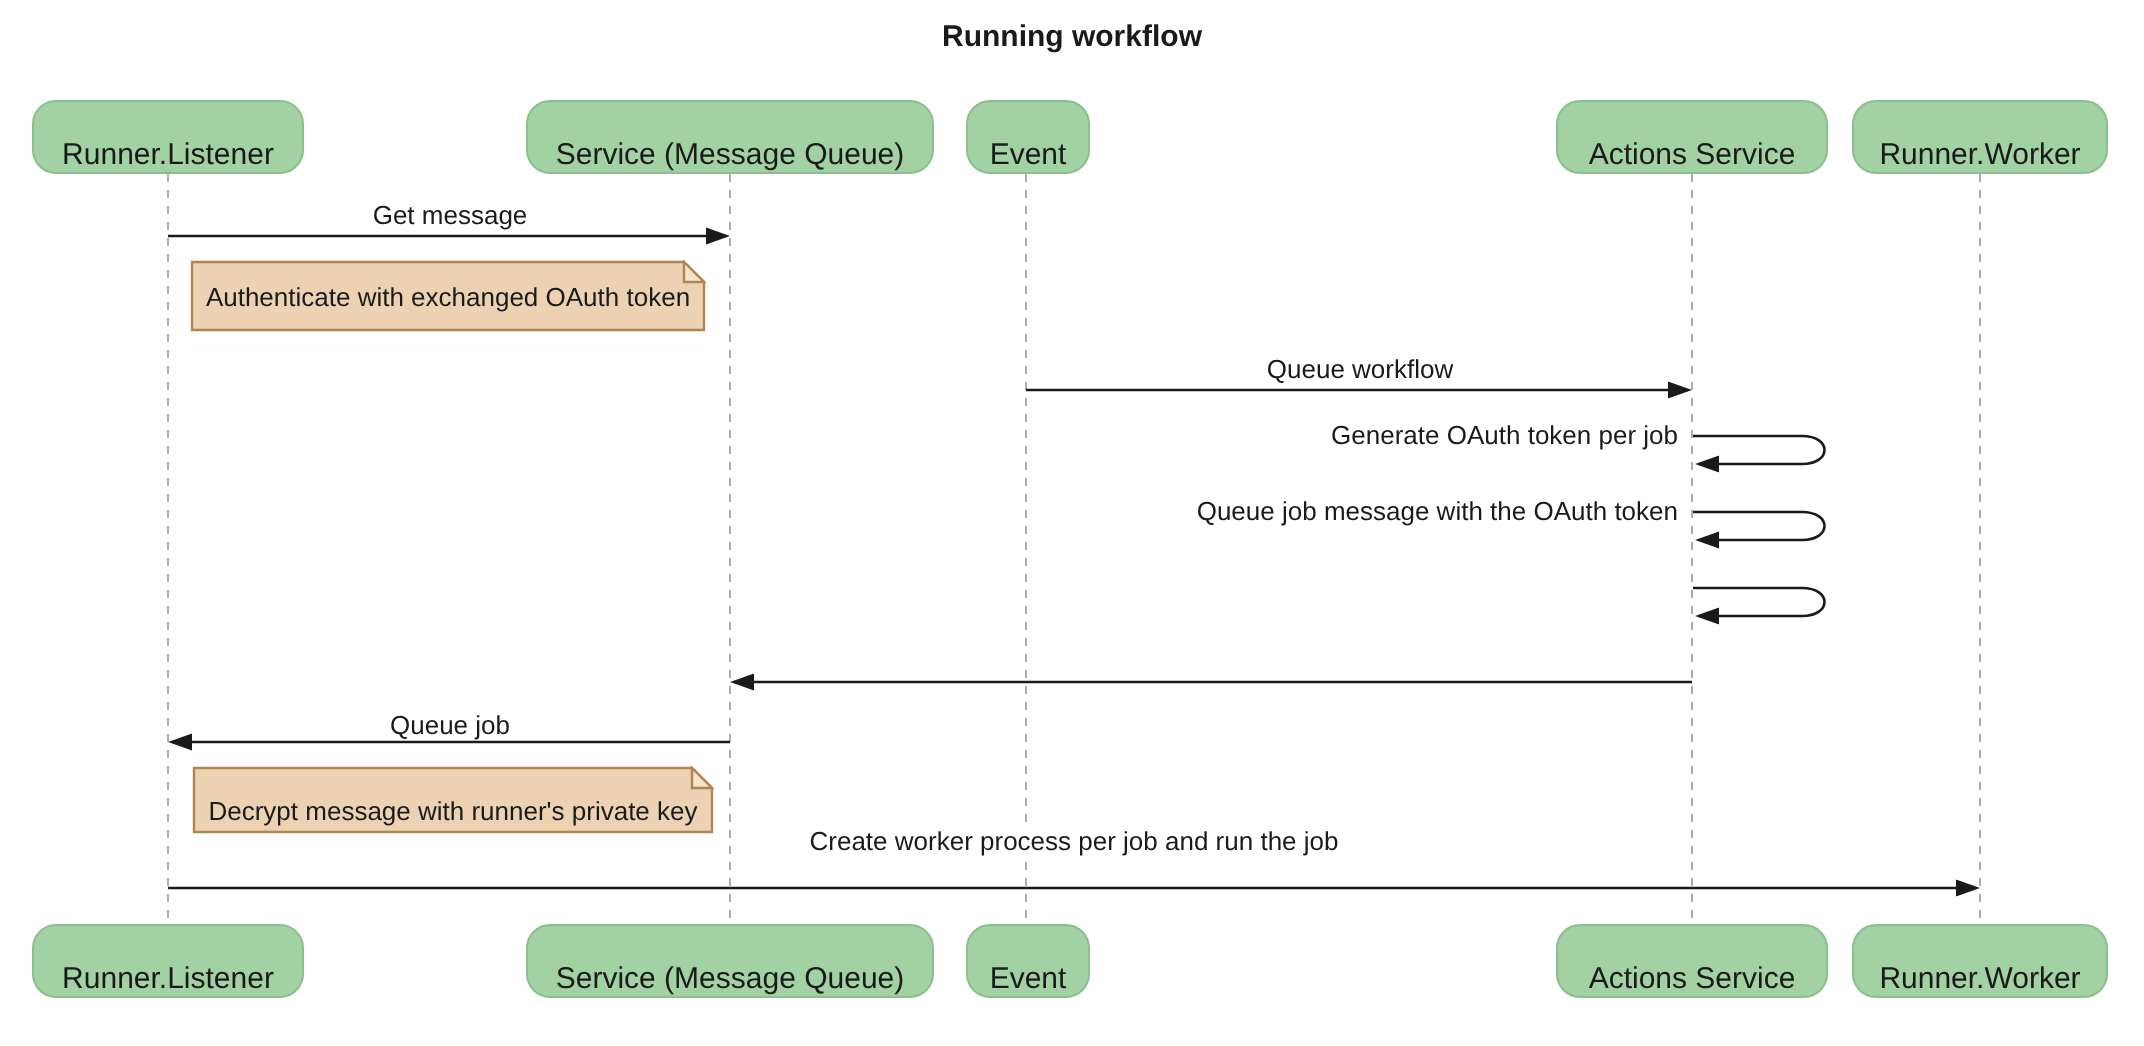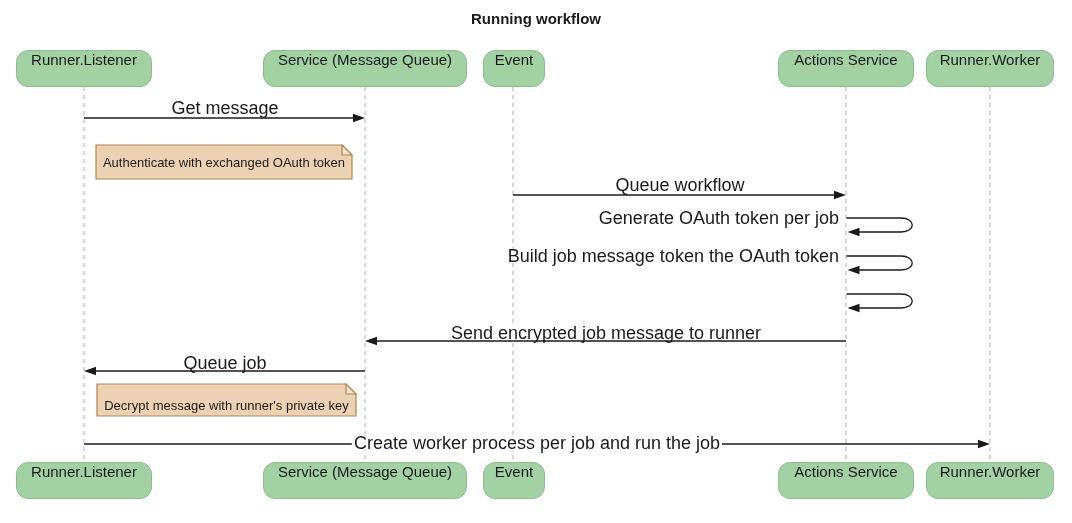--- a/index.html
+++ b/index.html
@@ -23,25 +23,25 @@
   .lifeline{stroke:var(--lifeline,#adadad); stroke-width:1; stroke-dasharray:4 4; fill:none;}
   .msg-line{stroke:var(--line,#1a1a1a); stroke-width:1.3; fill:none;}
   .msg-head{fill:var(--line,#1a1a1a); stroke:none;}
   .note-path{fill:var(--note-fill,#ecd2b2); stroke:var(--note-border,#b28452); stroke-width:1.2;}
   .note-fold{fill:var(--note-fold,#f4e4cd); stroke:var(--note-border,#b28452); stroke-width:1.2;}
   .actor{
     position:absolute; height:37px;
     background:var(--actor-fill,#a2d1a3);
     border:1px solid var(--actor-border,#8cbf8e);
     border-radius:12px; box-sizing:border-box;
-    display:flex; align-items:flex-start; justify-content:center;
+    display:flex; align-items:flex-end; justify-content:center;
     font-size:15px; white-space:nowrap;
   }
   .msg-label{
-    position:absolute; font-size:18px; line-height:14px; white-space:nowrap;
+    position:absolute; font-size:13px; line-height:14px; white-space:nowrap;
     background:var(--background,#fff); padding:0 2px;
   }
   .msg-label.centered{transform:translateX(-50%);}
   .msg-label.right-aligned{text-align:right;}
   .note{position:absolute;}
   .note .note-text{
     position:absolute; inset:0;
     display:flex; align-items:center; justify-content:center;
     font-size:13px; white-space:nowrap;
   }
@@ -114,26 +114,25 @@
   <div class="actor" style="left:778px; top:462px; width:136px;">
       <span>Actions Service</span>
     </div>
   <div class="actor" style="left:926px; top:462px; width:128px;">
       <span>Runner.Worker</span>
     </div>
 
   <div class="msg-label centered" style="left:225px; top:101px;">Get message</div>
   <div class="msg-label centered" style="left:680px; top:178px;">Queue workflow</div>
   <div class="msg-label right-aligned" style="right:231px; top:211px;">Generate OAuth token per job</div>
-  <div class="msg-label right-aligned" style="right:231px; top:249px;">Build job message token the OAuth token</div>
-  <div class="msg-label centered" style="left:606px; top:326px;">Send encrypted job message to runner</div>
+  <div class="msg-label right-aligned" style="right:231px; top:249px;">Queue job message with the OAuth token</div>
   <div class="msg-label centered" style="left:225px; top:356px;">Queue job</div>
-  <div class="msg-label centered" style="left:537px; top:436px;">Create worker process per job and run the job</div>
+  <div class="msg-label centered" style="left:537px; top:414px;">Create worker process per job and run the job</div>
 
-  <div class="note" style="left:95px; top:130px; width:258px; height:36px;margin-top:14px;">
+  <div class="note" style="left:95px; top:130px; width:258px; height:36px;">
     <svg width="258" height="36" viewBox="0 0 258 36">
       <path class="note-path" d="M1,1 H247 L257,11 V35 H1 Z"></path>
       <path class="note-fold" d="M247,1 V11 H257 Z"></path>
     </svg>
     <div class="note-text">Authenticate with exchanged OAuth token</div>
   </div>
 
   <div class="note" style="left:96px; top:383px; width:261px; height:44px;">
     <svg width="261" height="34" viewBox="0 0 261 34">
       <path class="note-path" d="M1,1 H250 L260,11 V33 H1 Z"></path>

